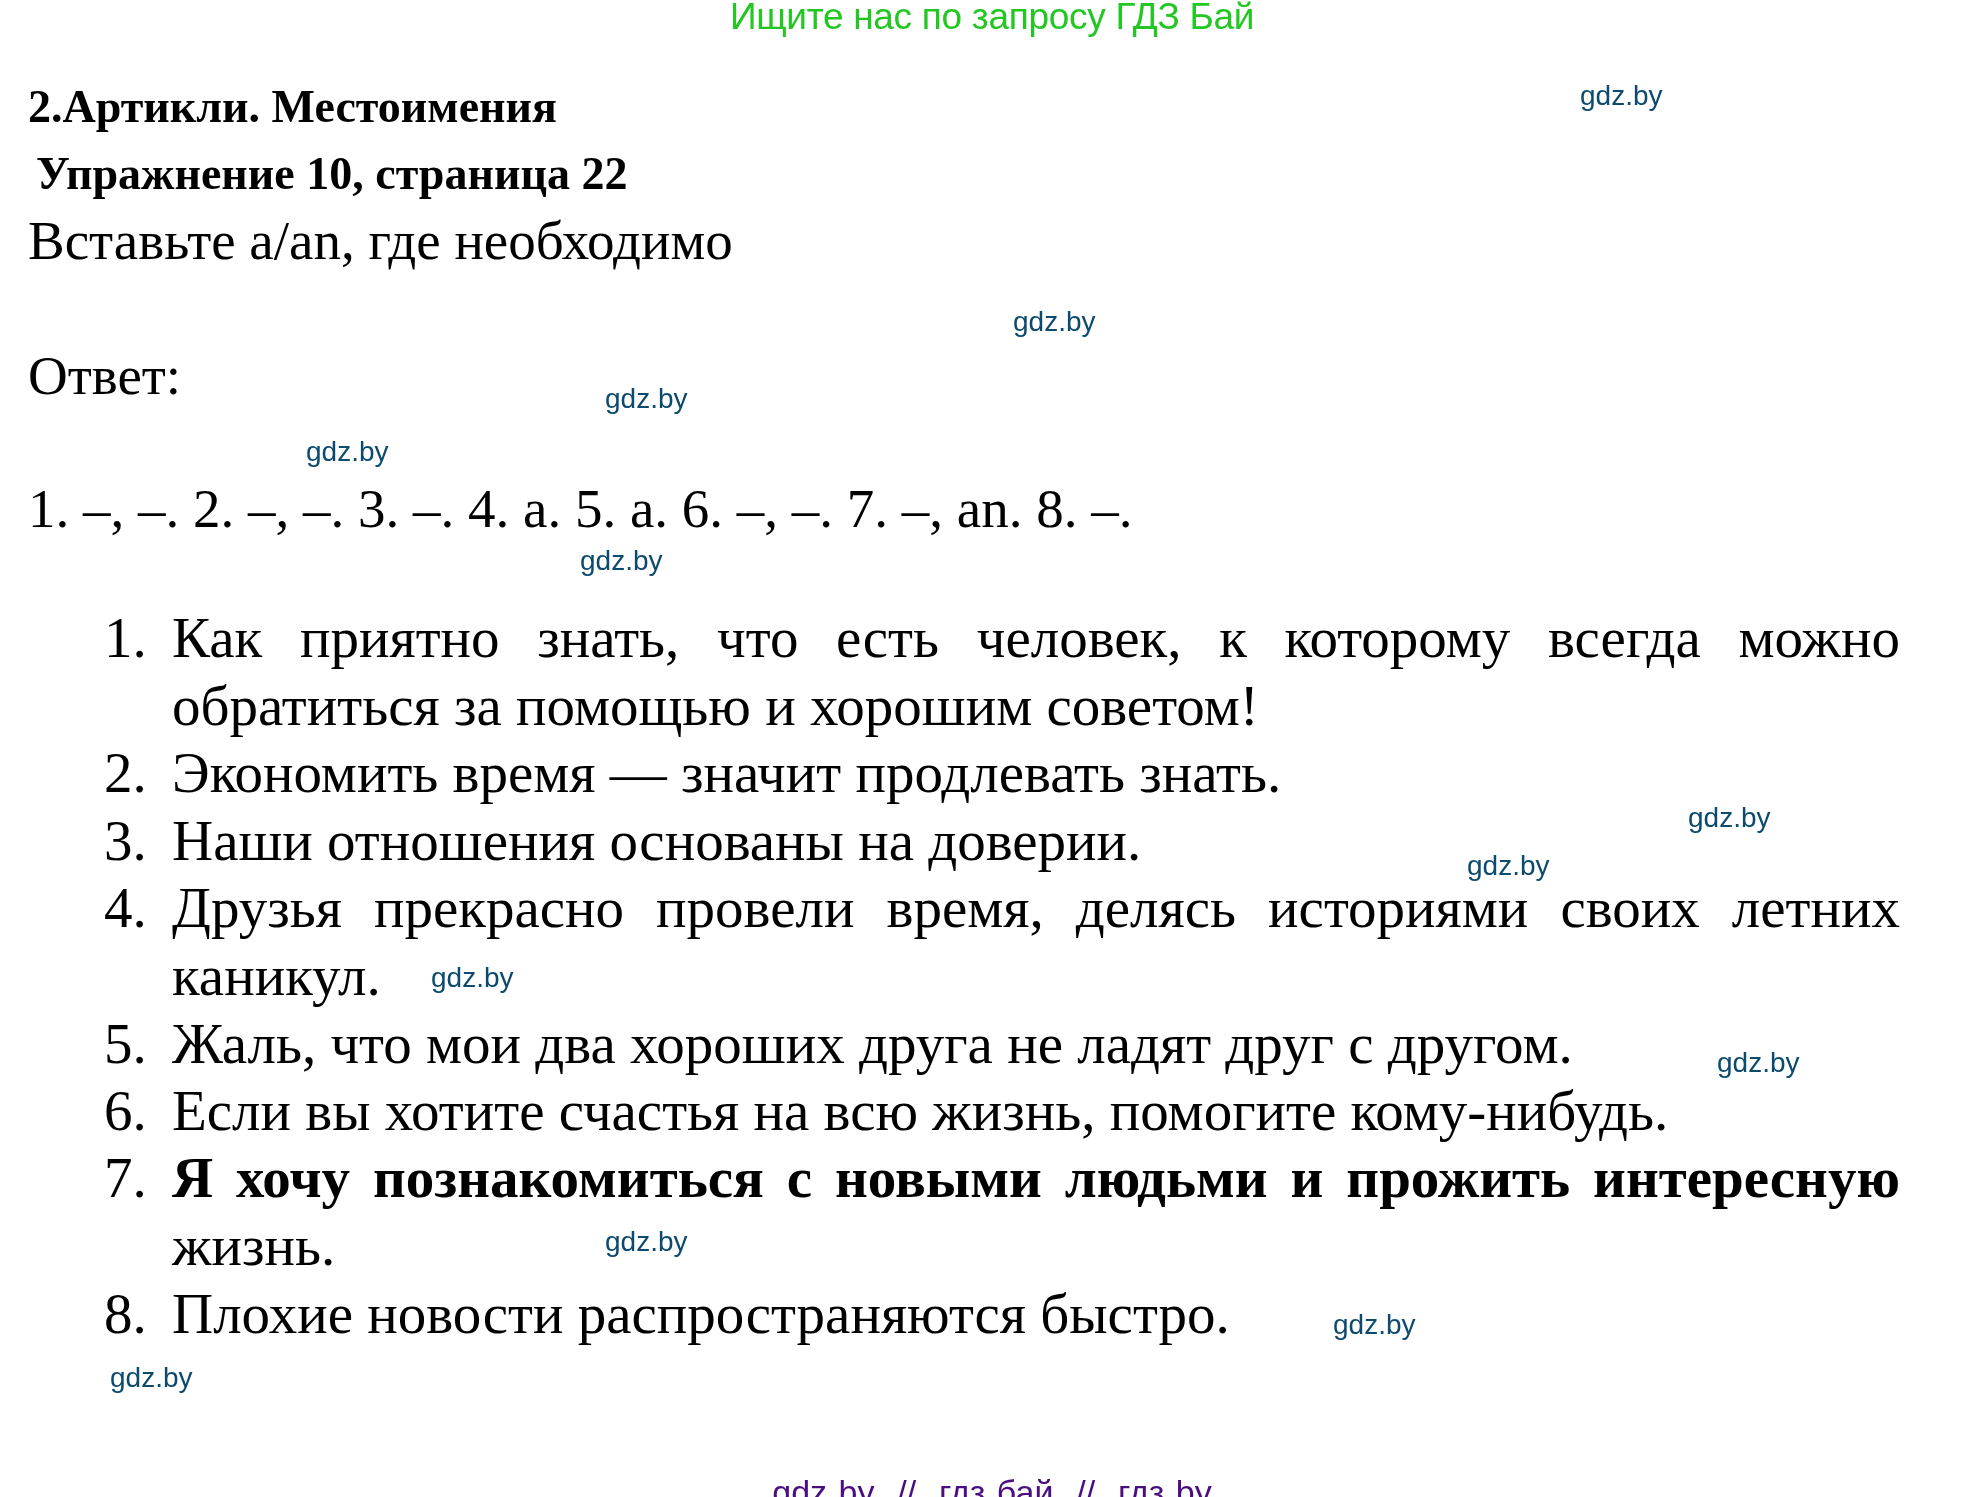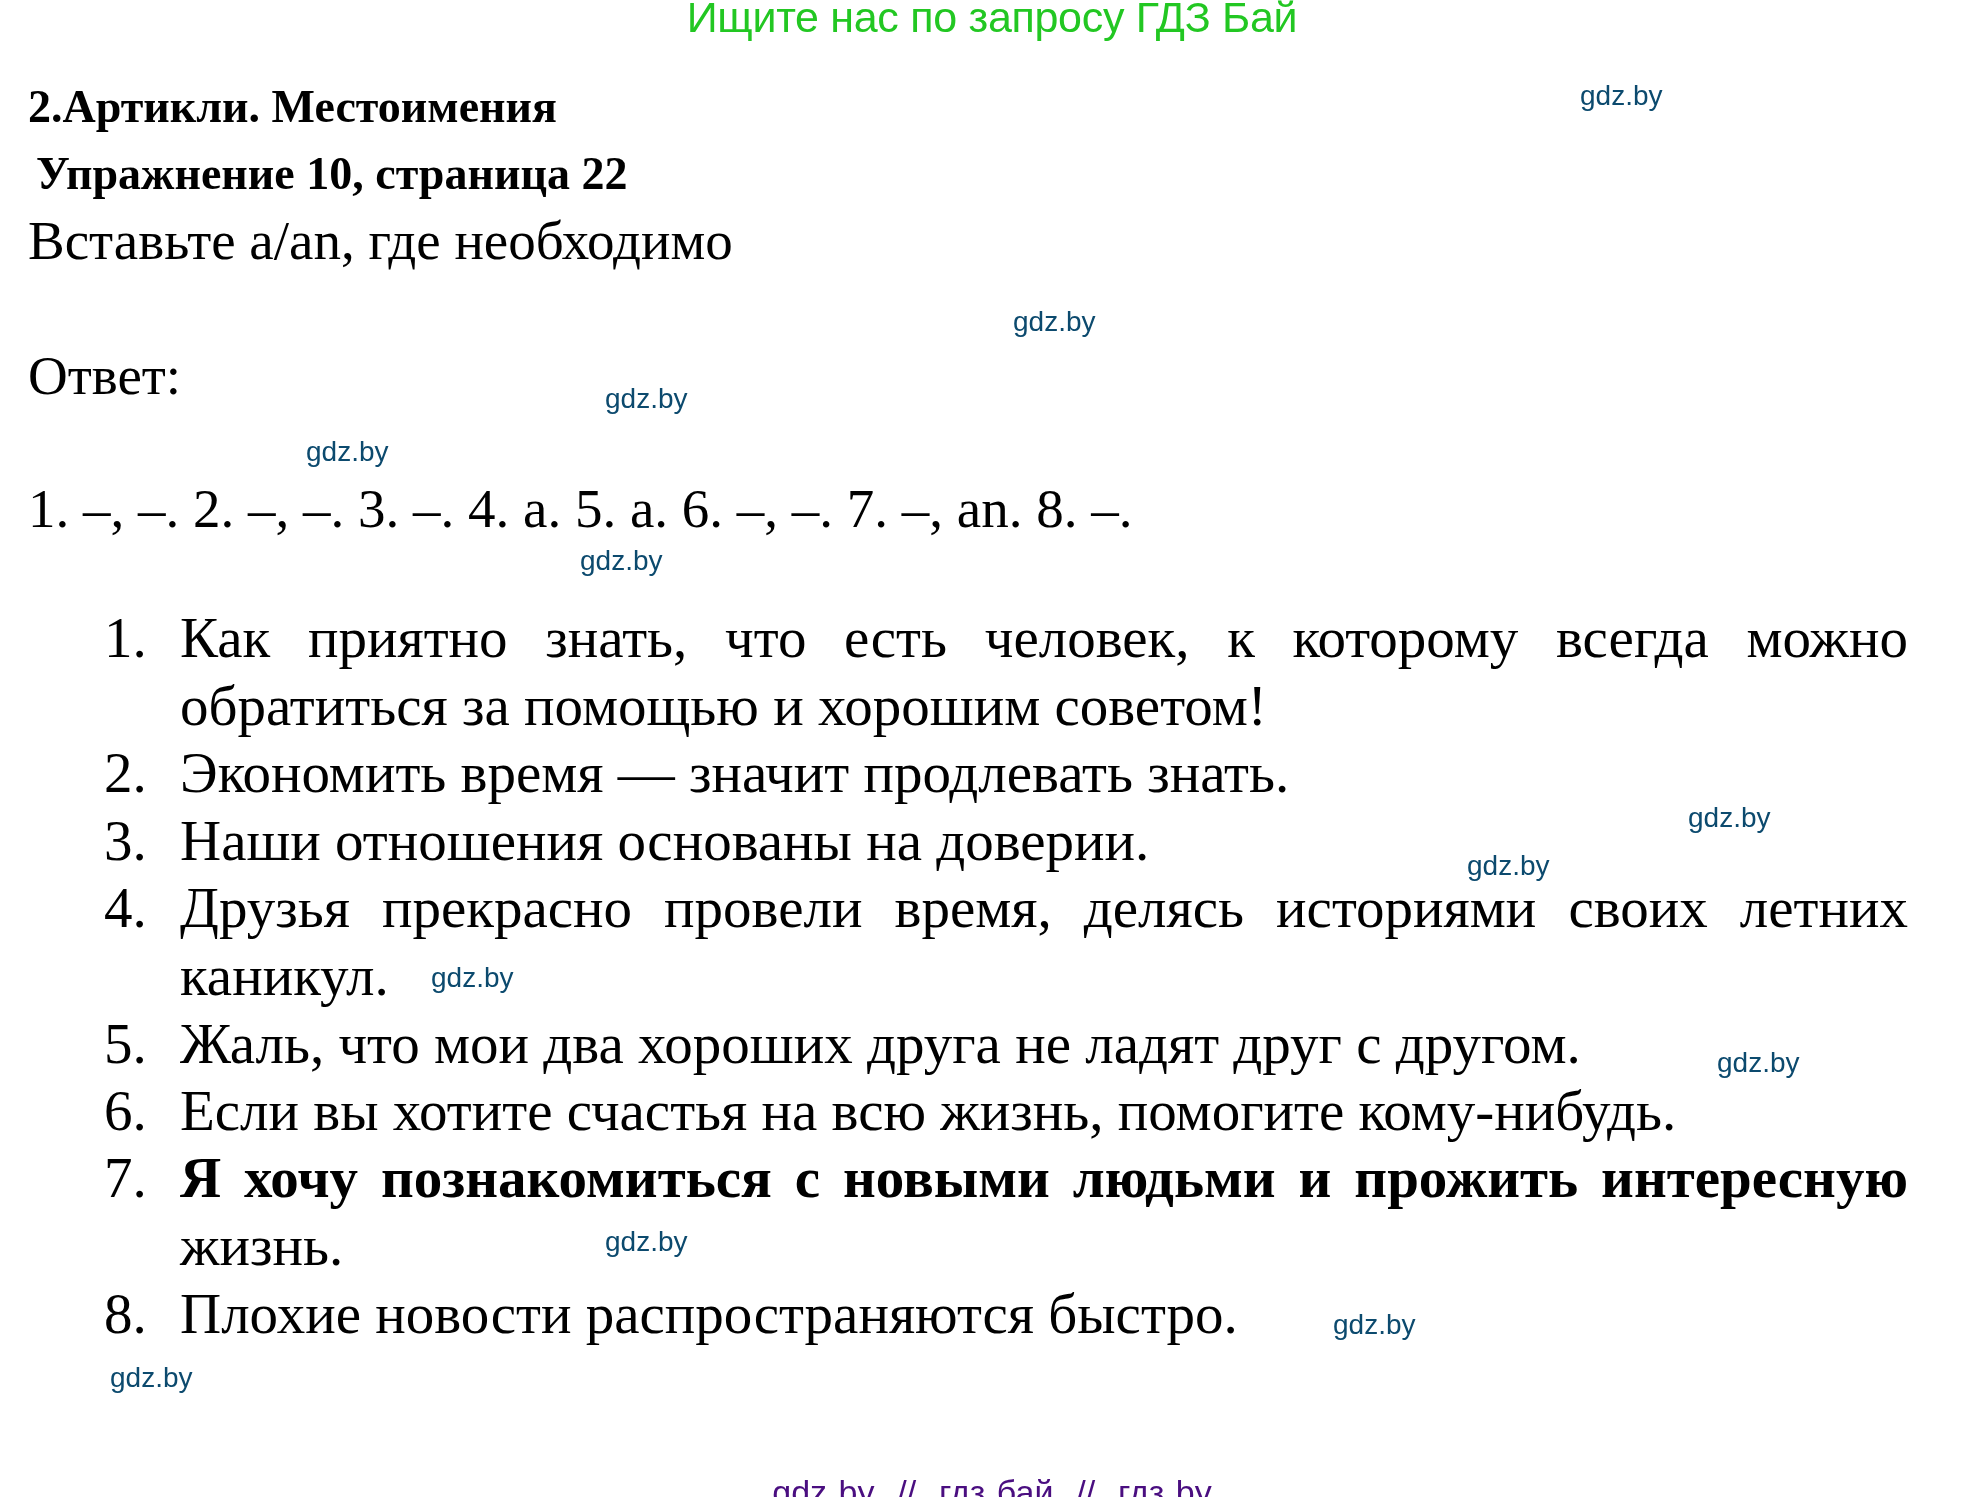--- a/index.html
+++ b/index.html
@@ -14,21 +14,21 @@
     overflow: hidden;
     font-family: "Liberation Serif", "DejaVu Serif", serif;
     color: #000000;
   }
   .abs { position: absolute; white-space: nowrap; }
 
   .promo-top {
     left: 0; width: 1984px; top: 0;
     text-align: center;
     font-family: "Liberation Sans", "DejaVu Sans", sans-serif;
-    font-size: 43px;
+    font-size: 37px;
     line-height: 36px;
     color: #22c722;
     letter-spacing: -0.3px;
   }
   .title {
     left: 28px;
     font-weight: bold;
     font-size: 46px;
     line-height: 60px;
   }
@@ -43,21 +43,21 @@
     line-height: 32px;
     color: #0c4a6e;
   }
 
   .list-num {
     left: 104px;
     font-size: 57px;
     line-height: 62px;
   }
   .list-line {
-    left: 180px;
+    left: 172px;
     font-size: 57px;
     line-height: 62px;
   }
   .list-line.justify {
     width: 1728px;
     white-space: normal;
     text-align: justify;
     text-align-last: justify;
   }
 

